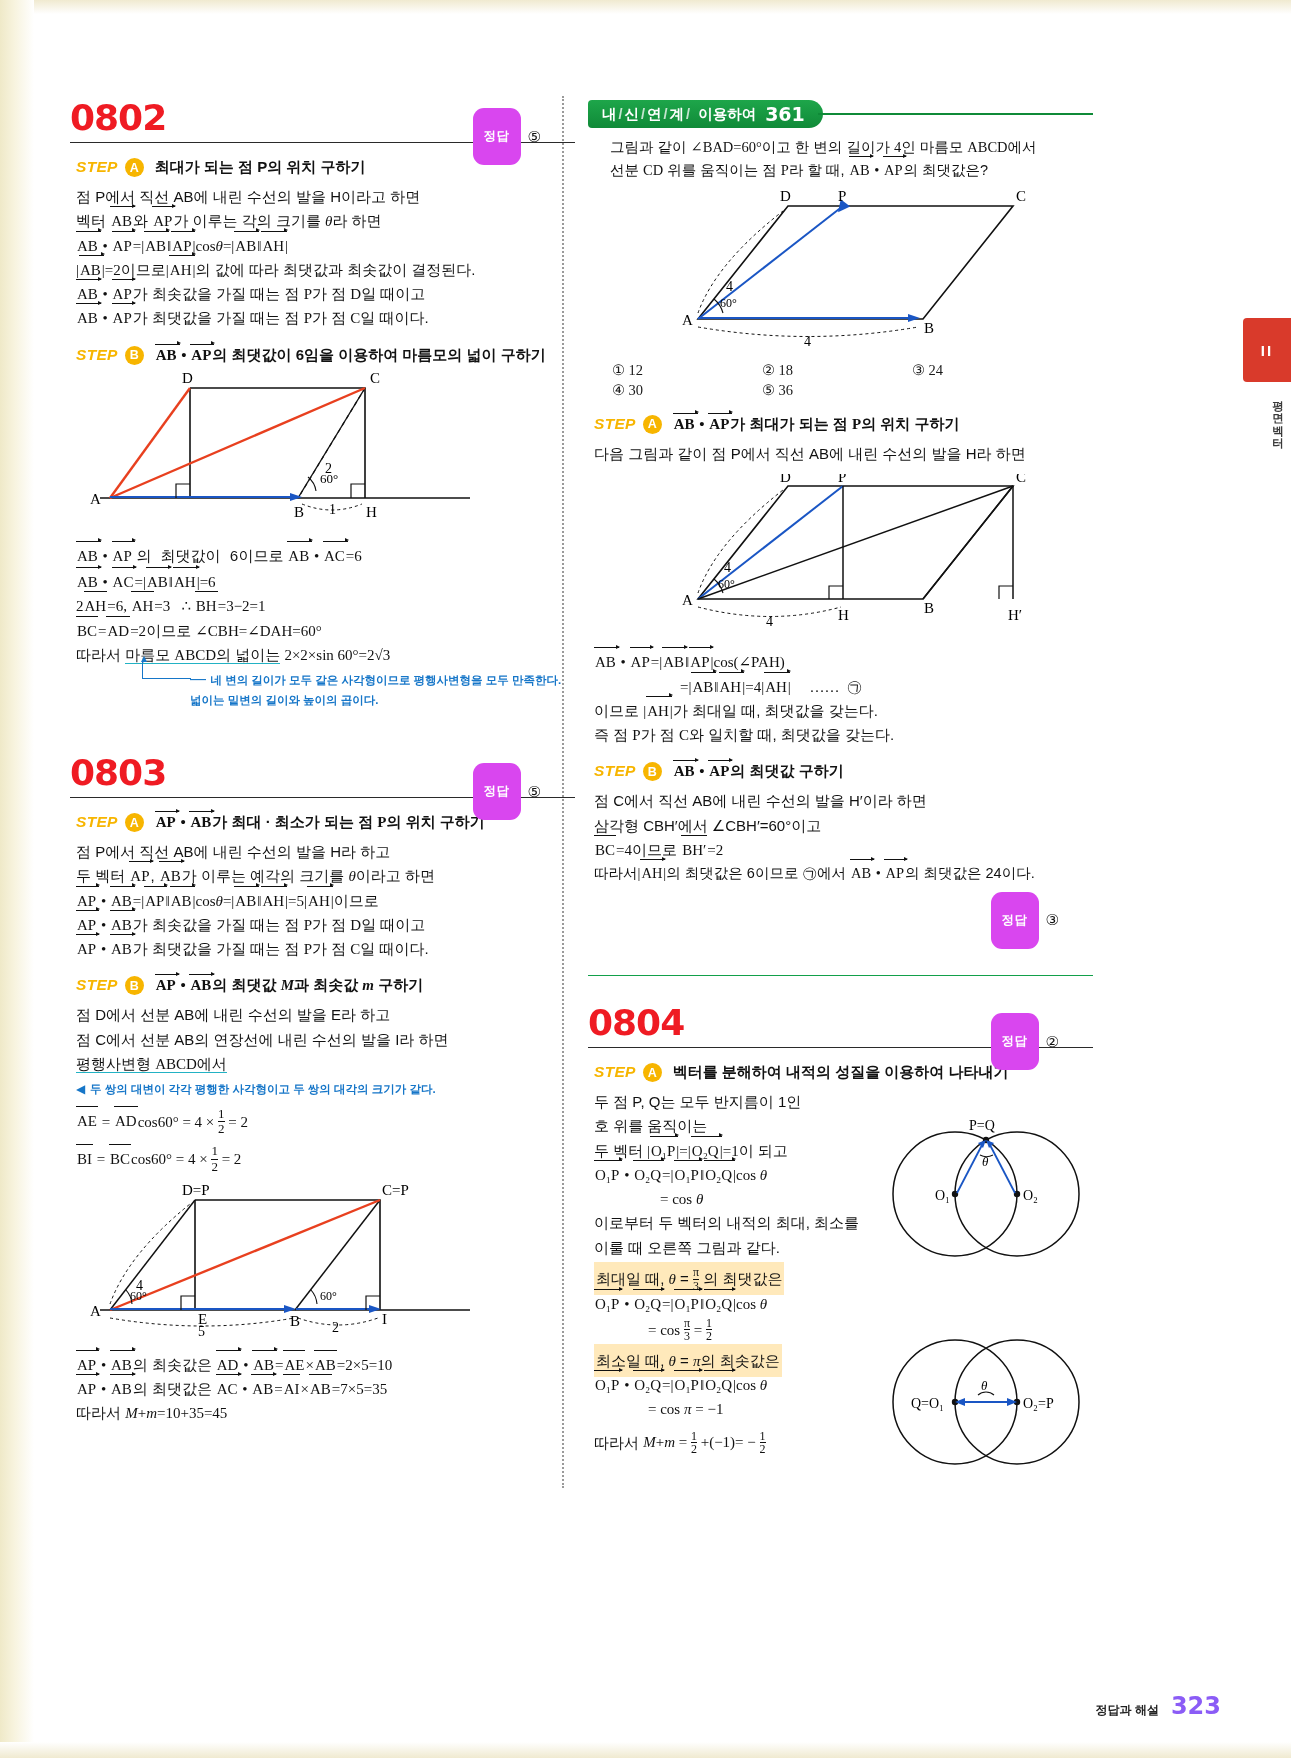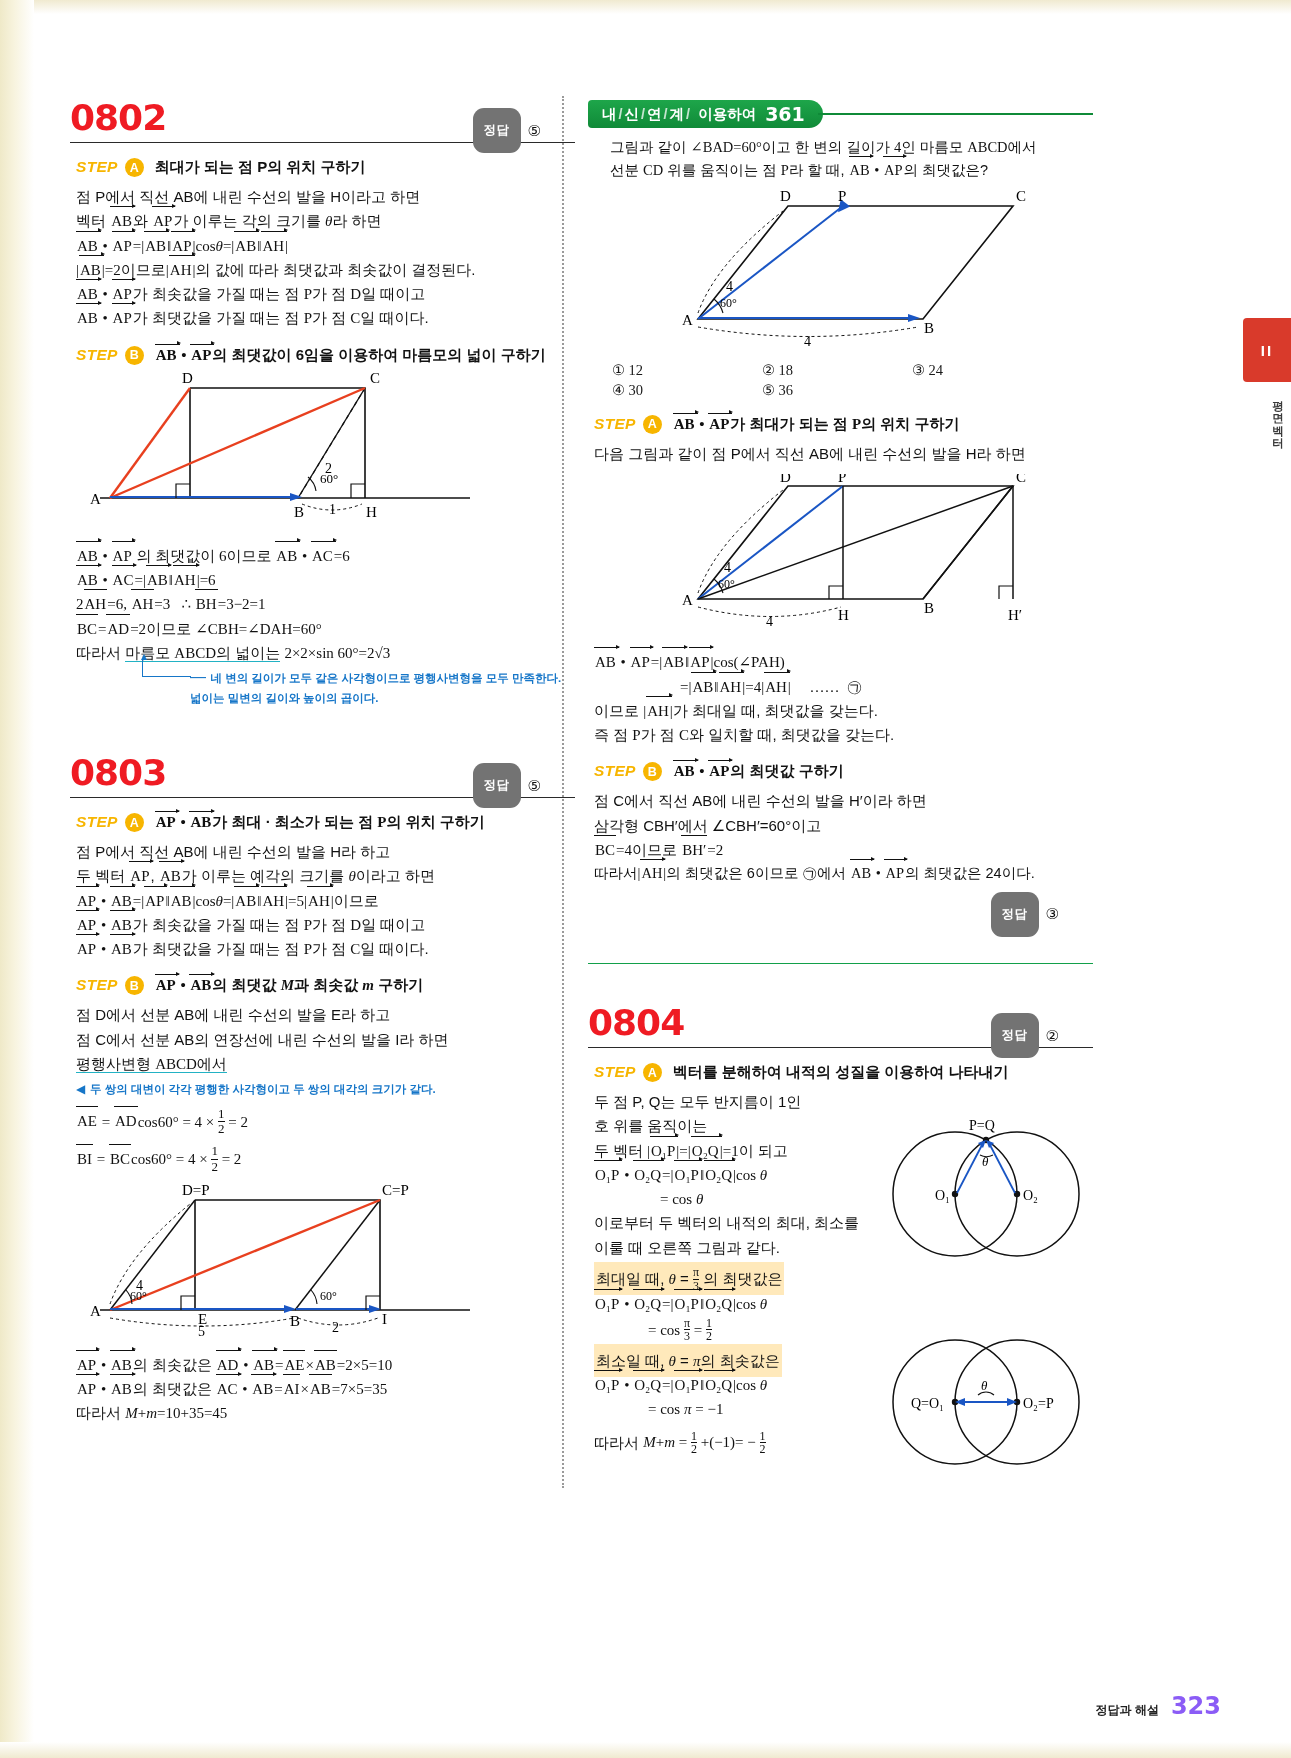--- a/index.html
+++ b/index.html
@@ -24,21 +24,21 @@
 
   .divider{position:absolute;left:562px;top:96px;height:1392px;
       border-left:2px dotted #9a9a9a;}
 
   
   .prob-head{position:relative;margin-bottom:4px;}
   .prob-num{font-family:"DejaVu Sans",sans-serif;font-weight:bold;font-size:36px;
       color:#ef1b23;letter-spacing:-1px;line-height:1;}
   .prob-rule{border-top:1.6px solid #2a2a2a;margin-top:6px;}
   .ans-chip{position:absolute;right:34px;top:8px;display:flex;align-items:center;gap:7px;}
-  .ans-pill{background:#737373;color:#fff;border-radius:11px;padding:14px 11px;
+  .ans-pill{background:#d946ef;color:#fff;border-radius:11px;padding:20px 11px;
       font-size:12.5px;font-weight:bold;letter-spacing:0.5px;}
   .ans-val{font-size:15px;color:#111;}
 
   
   .step{display:flex;align-items:flex-start;gap:7px;margin:15px 0 8px 6px;}
   .step-word{color:#f7b500;font-weight:bold;font-size:15.5px;font-style:italic;letter-spacing:0.3px;}
   .step-badge{width:19px;height:19px;border-radius:50%;background:#f7b500;color:#fff;
       font-size:12.5px;font-weight:bold;display:flex;align-items:center;justify-content:center;}
   .step-title{font-weight:bold;font-size:15px;color:#111;margin-left:4px;}
 
@@ -147,21 +147,21 @@
       <text x="112" y="10" font-size="15">D</text>
       <text x="300" y="10" font-size="15">C</text>
       <text x="20" y="131" font-size="15">A</text>
       <text x="224" y="144" font-size="15">B</text>
       <text x="296" y="144" font-size="15">H</text>
       <text x="259" y="141" font-size="14">1</text>
       <text x="255" y="100" font-size="14">2</text>
       <text x="250" y="110" font-size="13">60°</text>
     </svg>
 
-    <div class="line ser"><span class="vec">AB</span> • <span class="vec">AP</span> <span style="font-family:Liberation Serif, serif">의 최댓값이 6이므로</span> <span class="vec">AB</span> • <span class="vec">AC</span>=6</div>
+    <div class="line ser"><span class="vec">AB</span> • <span class="vec">AP</span> <span style="font-family:Liberation Mono, monospace">의 최댓값이 6이므로</span> <span class="vec">AB</span> • <span class="vec">AC</span>=6</div>
     <div class="line ser"><span class="vec">AB</span> • <span class="vec">AC</span>=|<span class="vec">AB</span>‖<span class="vec">AH</span>|=6</div>
     <div class="line ser">2<span class="seg">AH</span>=6, <span class="seg">AH</span>=3&nbsp;&nbsp;&nbsp;∴ <span class="seg">BH</span>=3−2=1</div>
     <div class="line"><span class="ser"><span class="seg">BC</span>=<span class="seg">AD</span>=2</span>이므로 <span class="ser">∠CBH=∠DAH=60°</span></div>
     <div class="line">따라서 <span class="ul-c">마름모 <span class="ser">ABCD</span>의 넓이는</span> <span class="ser">2×2×sin 60°=2√3</span></div>
 
     <div class="note-wrap">
       <div style="position:relative;">
         <div style="position:absolute;left:-48px;top:-8px;width:48px;height:16px;border-left:1.4px solid #1676c8;border-bottom:1.4px solid #1676c8;"></div>
         <div style="position:absolute;left:-49px;top:-14px;width:0;height:0;border-left:3.5px solid transparent;border-right:3.5px solid transparent;border-bottom:6px solid #1676c8;"></div>
         <span style="color:#1676c8;">—</span>

